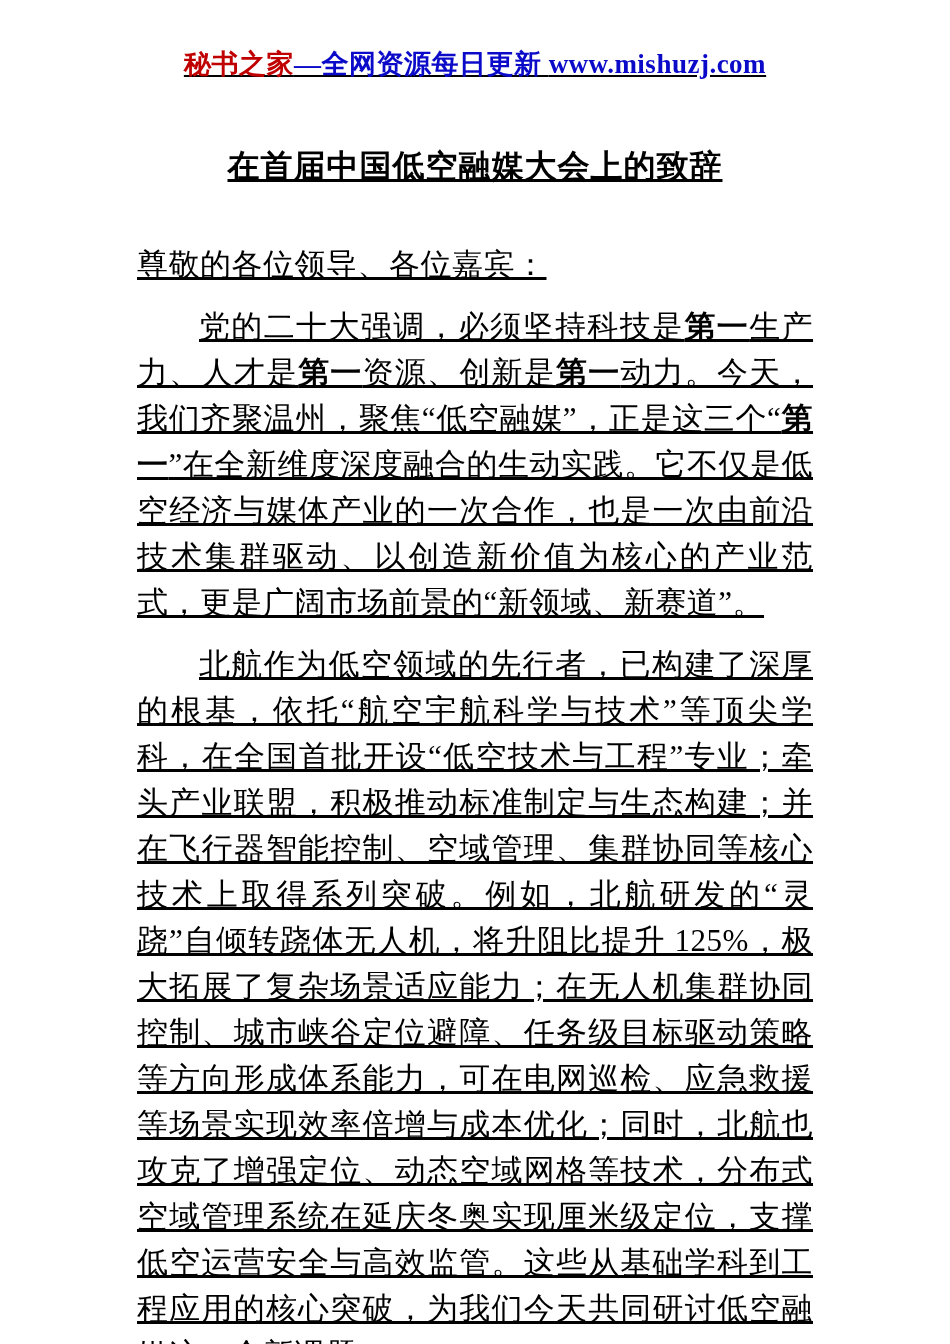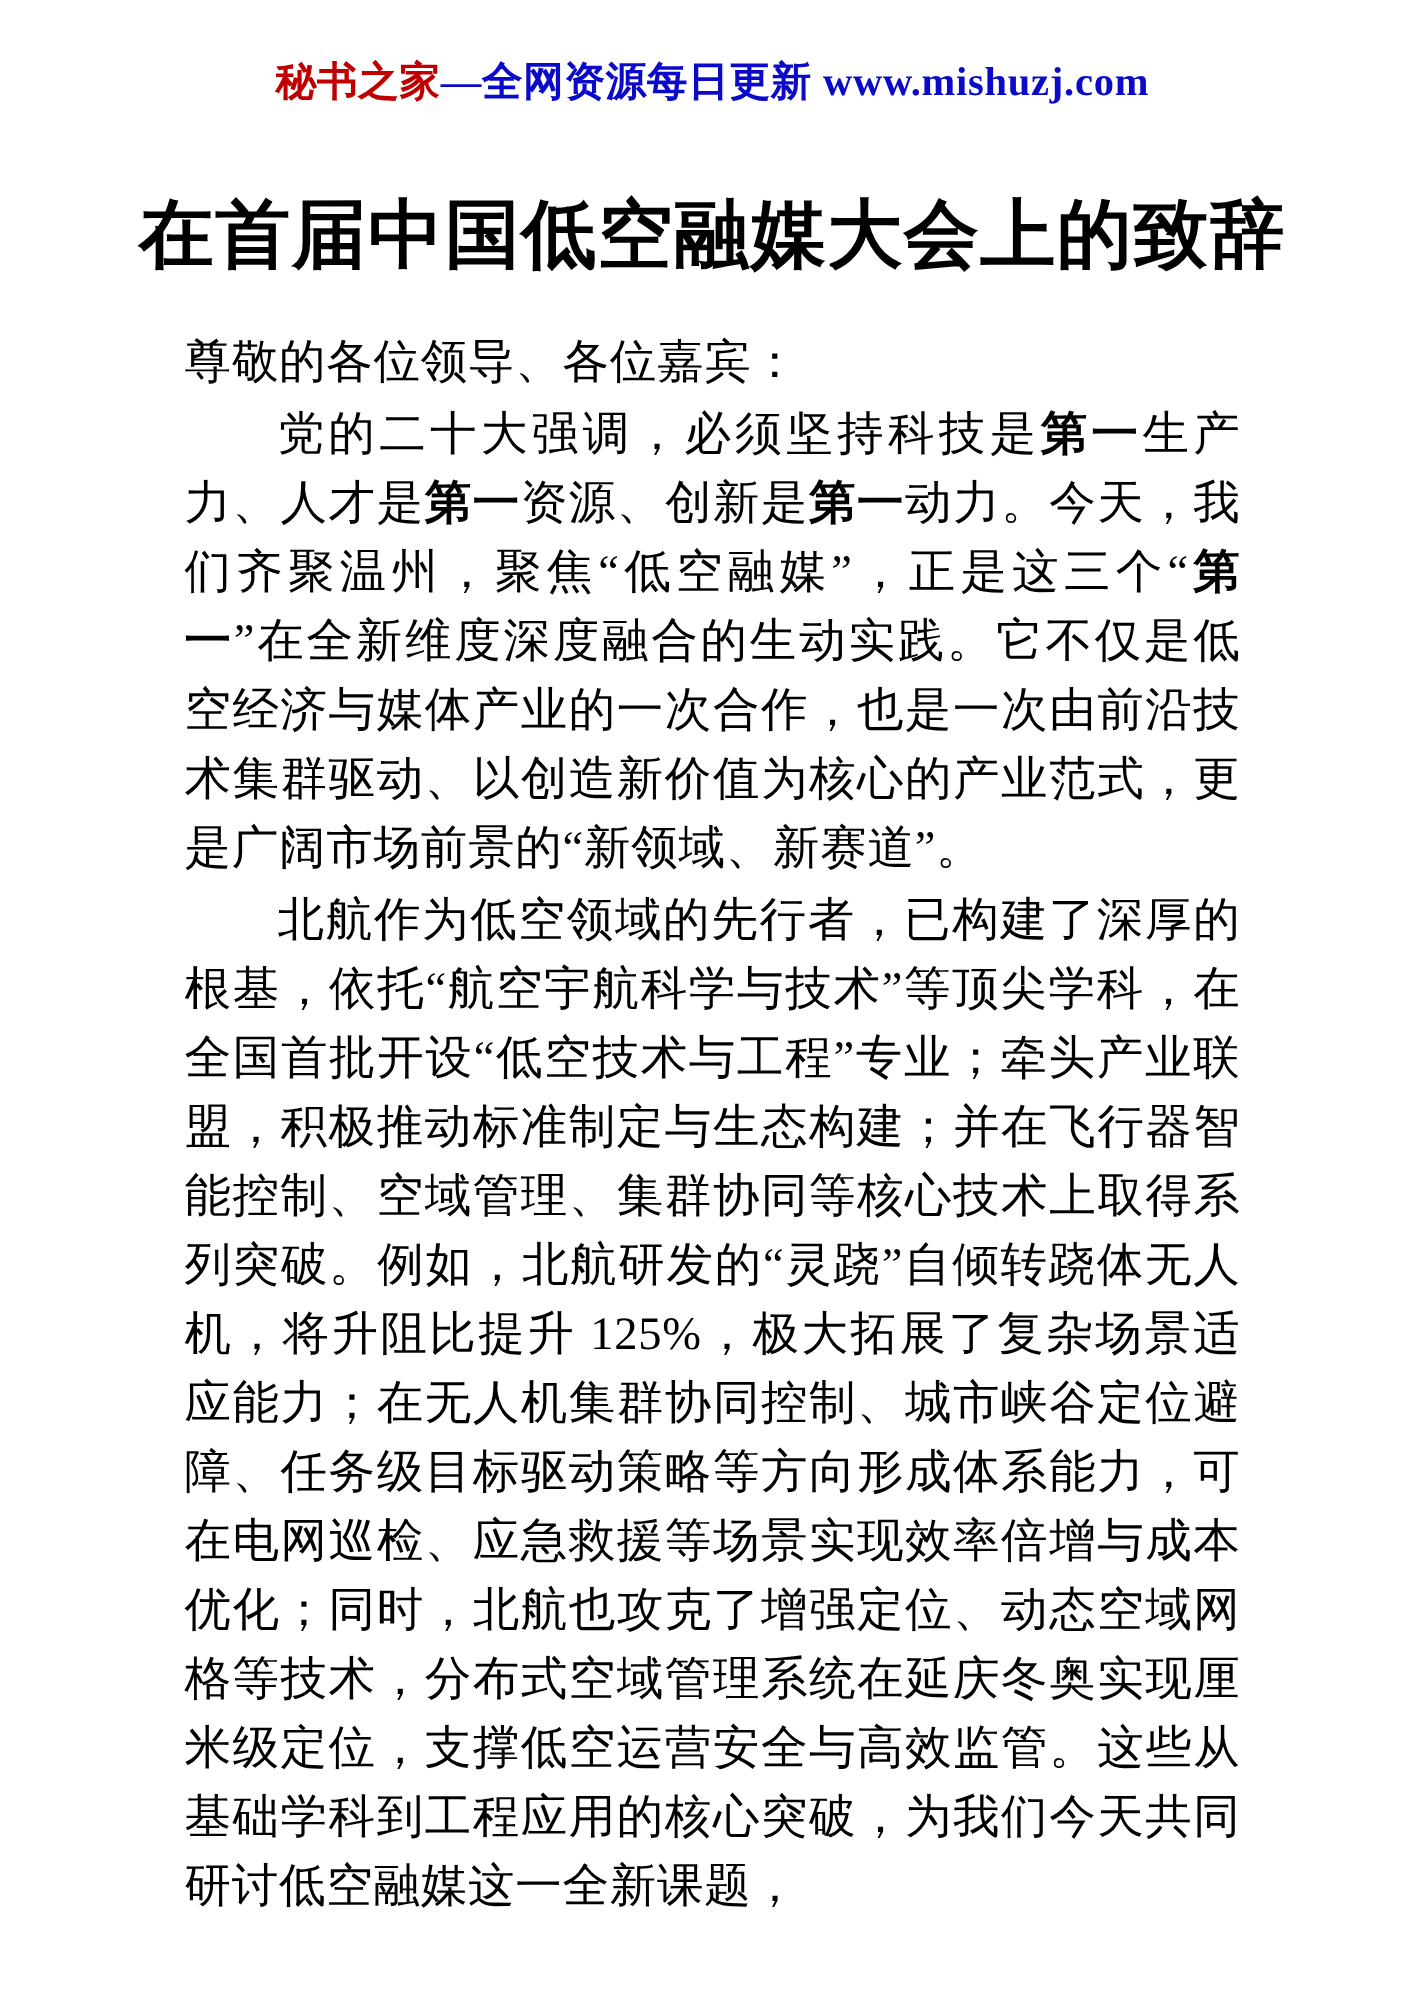--- a/index.html
+++ b/index.html
@@ -11,57 +11,58 @@
     width: 950px;
     height: 1344px;
     font-family: "Liberation Serif", "DejaVu Serif", serif;
     color: #000000;
     overflow: hidden;
   }
   .page {
     box-sizing: border-box;
     width: 950px;
     height: 1052px;
-    padding: 38px 55px 42px 55px;
+    padding: 48px 55px 42px 55px;
     display: flex;
     flex-direction: column;
+    text-decoration: underline;
   }
   .site-header {
     text-align: center;
     font-size: 27px;
     font-weight: 700;
     letter-spacing: 0.5px;
     white-space: nowrap;
     line-height: 32px;
   }
   .brand { color: #c00000; }
   .blue  { color: #0a0ac8; }
   .rule {
     height: 4px;
     background: #2353a4;
     border: none;
     margin: 14px 0 0 0;
   }
   .doc-title {
     text-align: center;
-    font-size: 50px;
+    font-size: 32px;
     font-weight: 700;
     letter-spacing: 1px;
     margin: 48px 0 36px 0;
     line-height: 48px;
   }
   .body-text {
     padding: 0 66px 0 66px;
     font-size: 31px;
     line-height: 46px;
     text-align: justify;
     letter-spacing: 0.5px;
   }
   p.para {
-    margin: 2px;
+    margin: 16px;
   }
   p.indent {
     text-indent: 2em;
   }
   p.para b {
     font-weight: 700;
   }
 </style>
 </head>
 <body>

